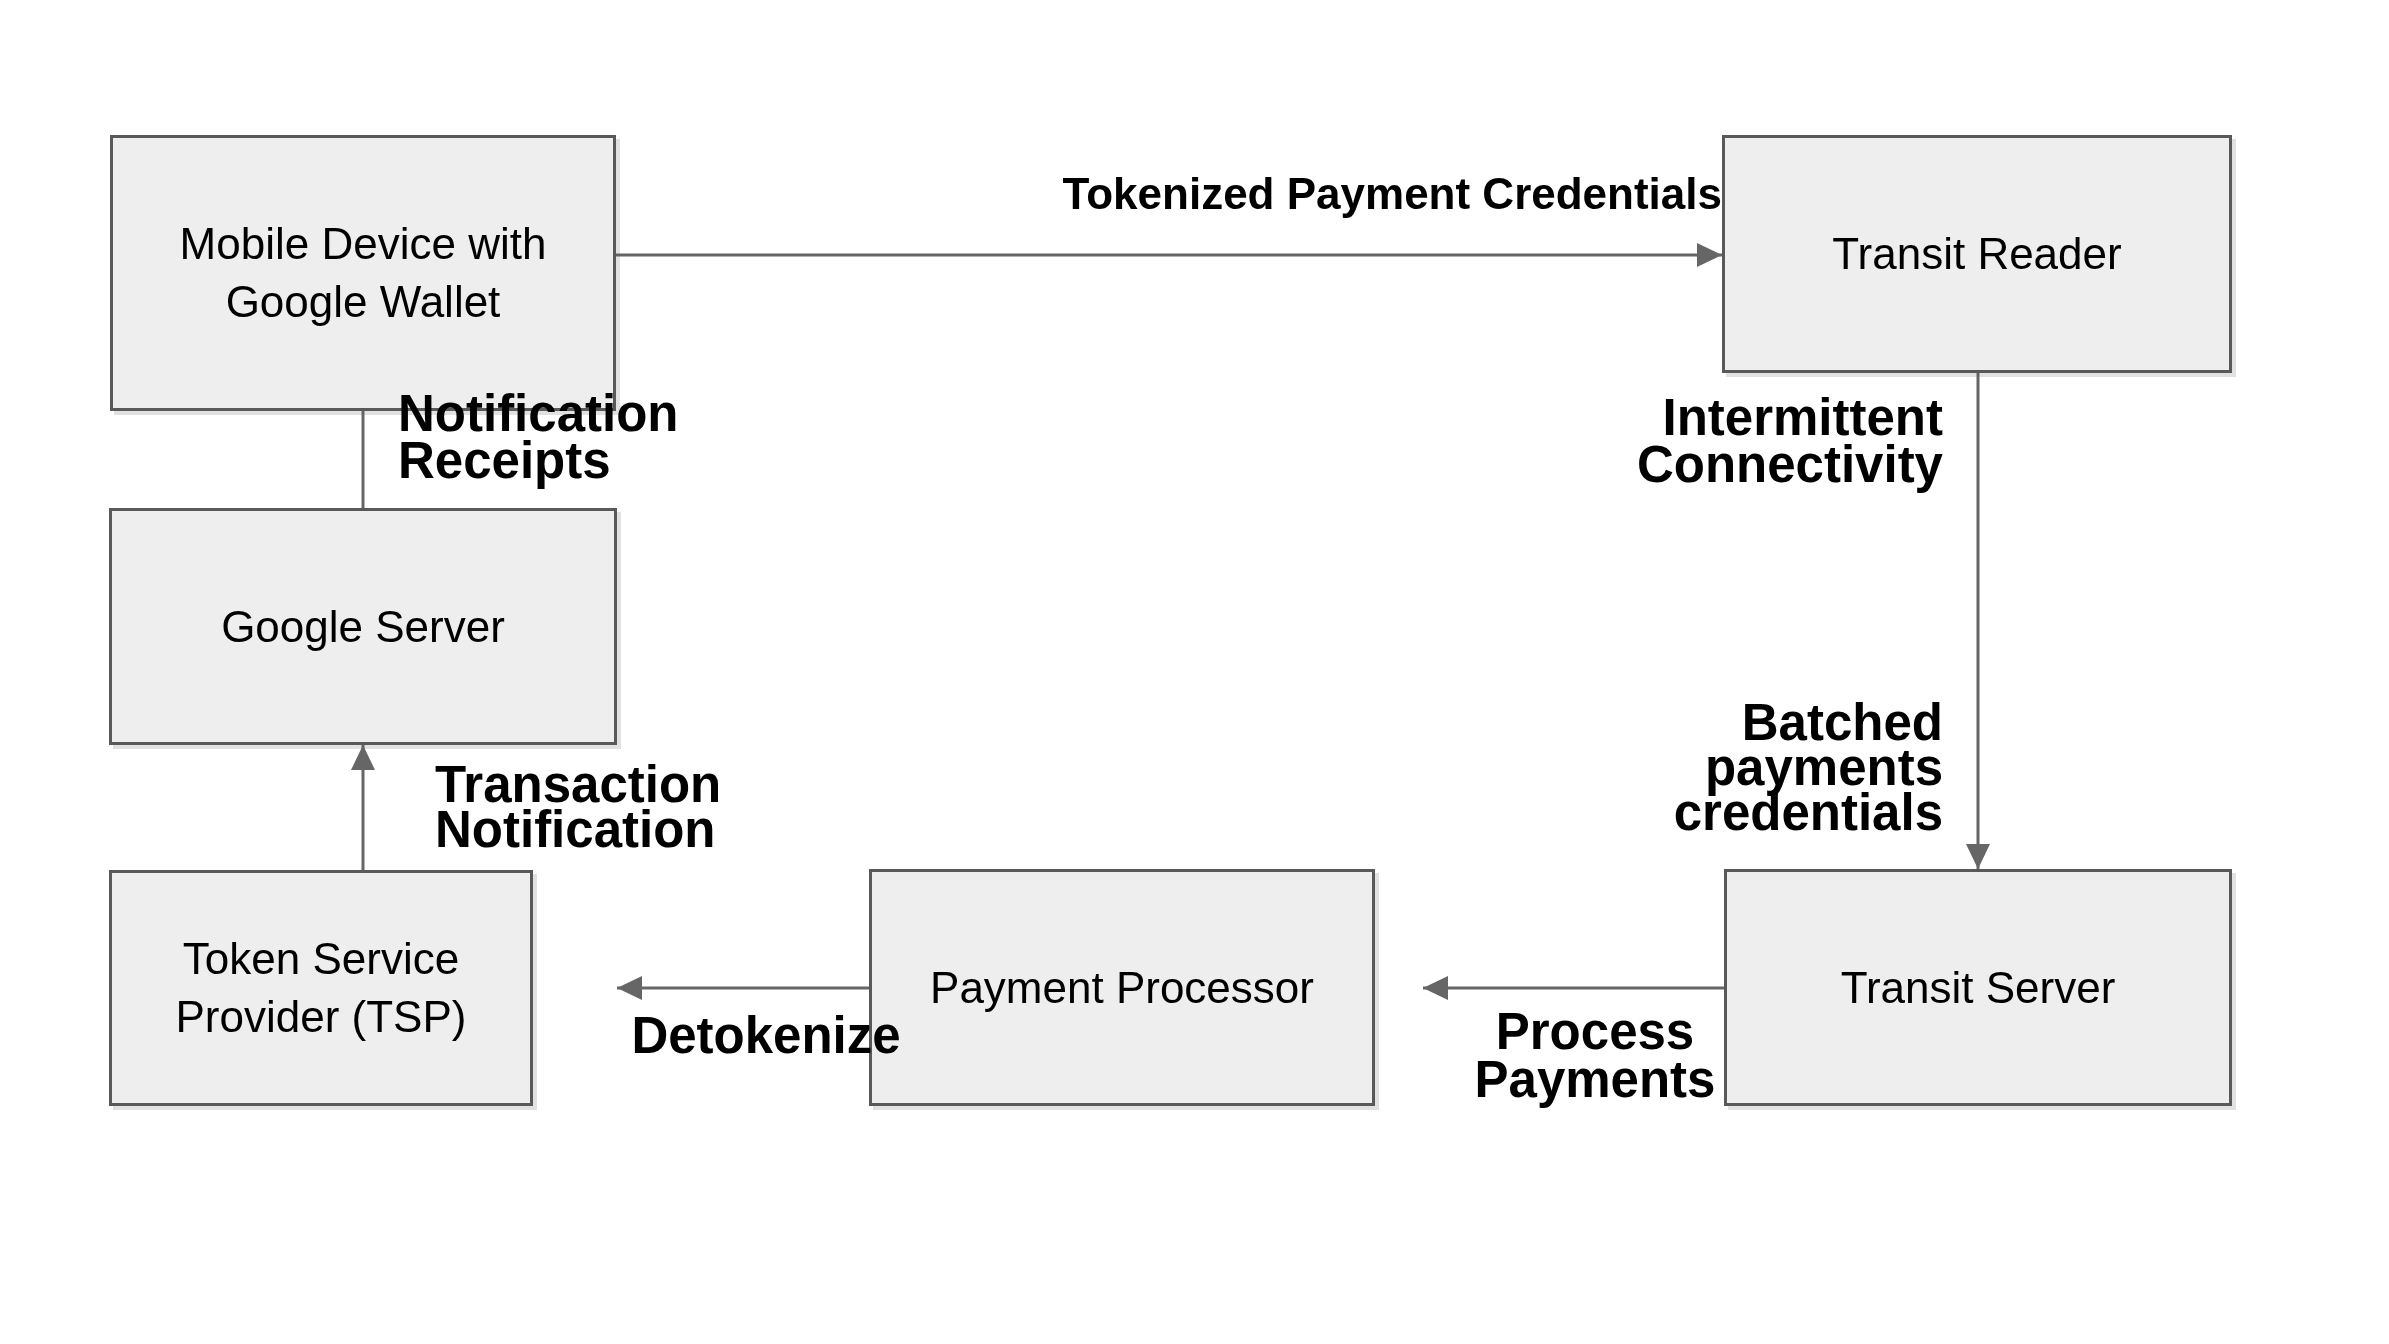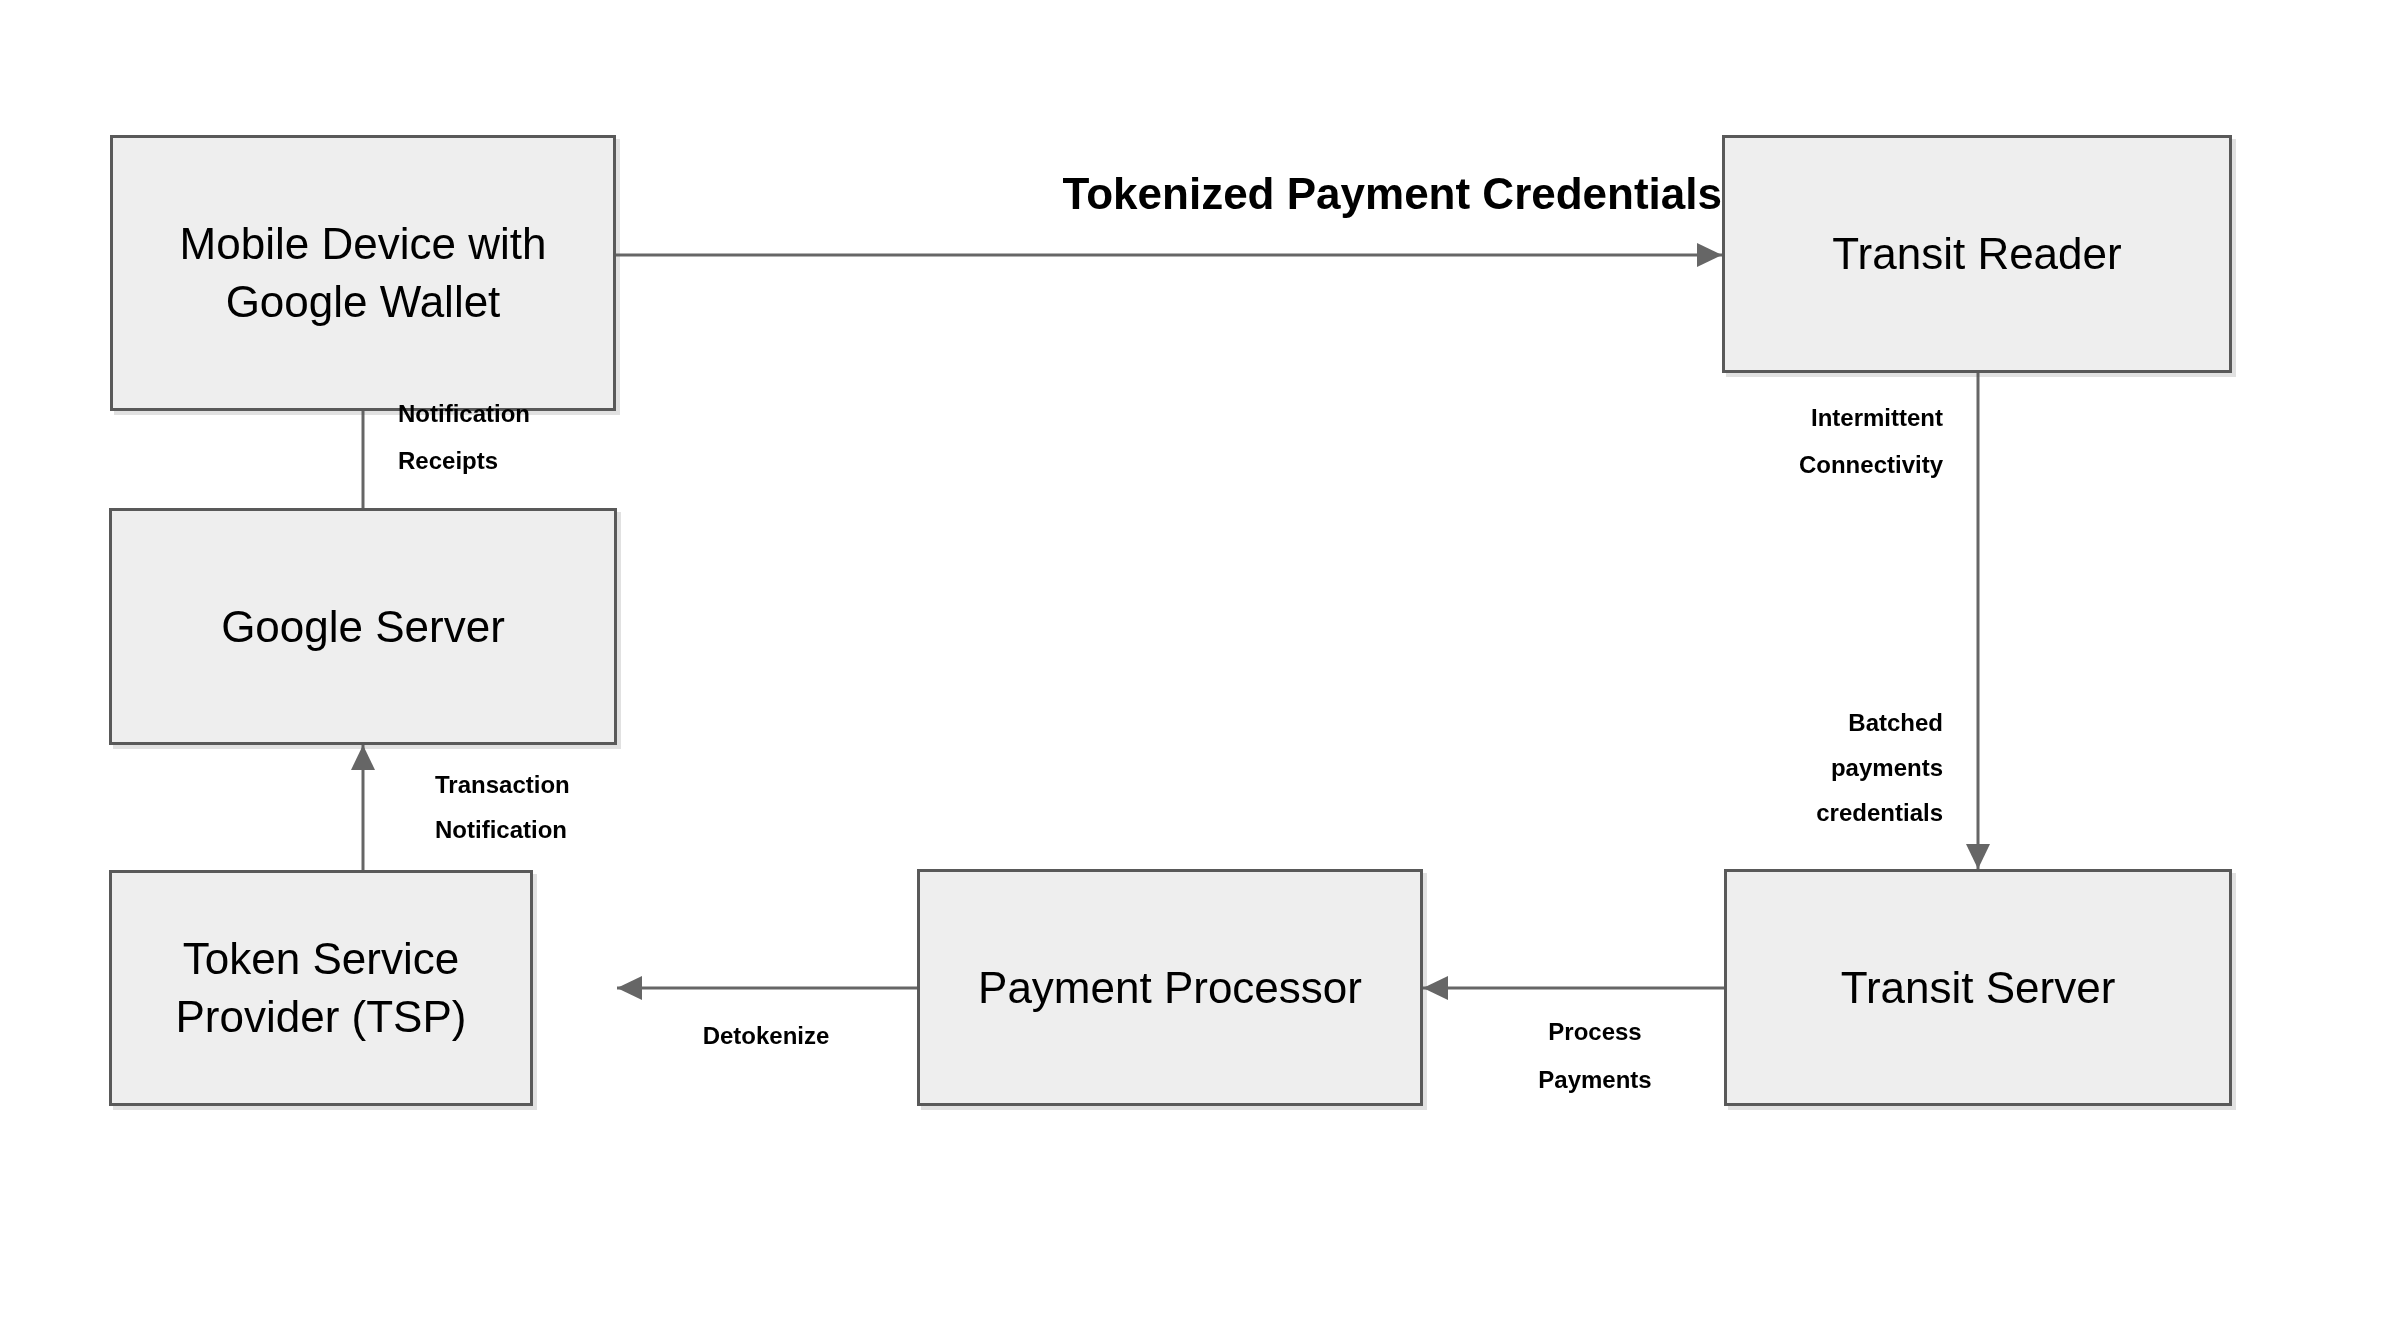--- a/index.html
+++ b/index.html
@@ -34,28 +34,28 @@
     text-align: center;
     padding: 0 45px;
     font-size: 44px;
     line-height: 58px;
     color: #000000;
   }
   .node-mobile    { left: 110px;  top: 135px; width: 506px; height: 276px; }
   .node-reader    { left: 1722px; top: 135px; width: 510px; height: 238px; }
   .node-google    { left: 109px;  top: 508px; width: 508px; height: 237px; }
   .node-tsp       { left: 109px;  top: 870px; width: 424px; height: 236px; }
-  .node-processor { left: 917px;  top: 869px; width: 506px; height: 237px; text-align: right; }
+  .node-processor { left: 869px;  top: 869px; width: 506px; height: 237px; text-align: right; }
   .node-tserver   { left: 1724px; top: 869px; width: 508px; height: 237px; }
 
   .edge-label {
     position: absolute;
     font-weight: bold;
     color: #000000;
-    font-size: 24px;
+    font-size: 51px;
     line-height: 47px;
     white-space: pre-line;
   }
   .lbl-tokenized {
     left: 616px; top: 168px; width: 1106px;
     text-align: right;
     font-size: 44px; line-height: 52px;
   }
   .lbl-intermittent { right: 446px; top: 394px; text-align: right; }
   .lbl-batched      { right: 446px; top: 700px; text-align: right; line-height: 45px; }

